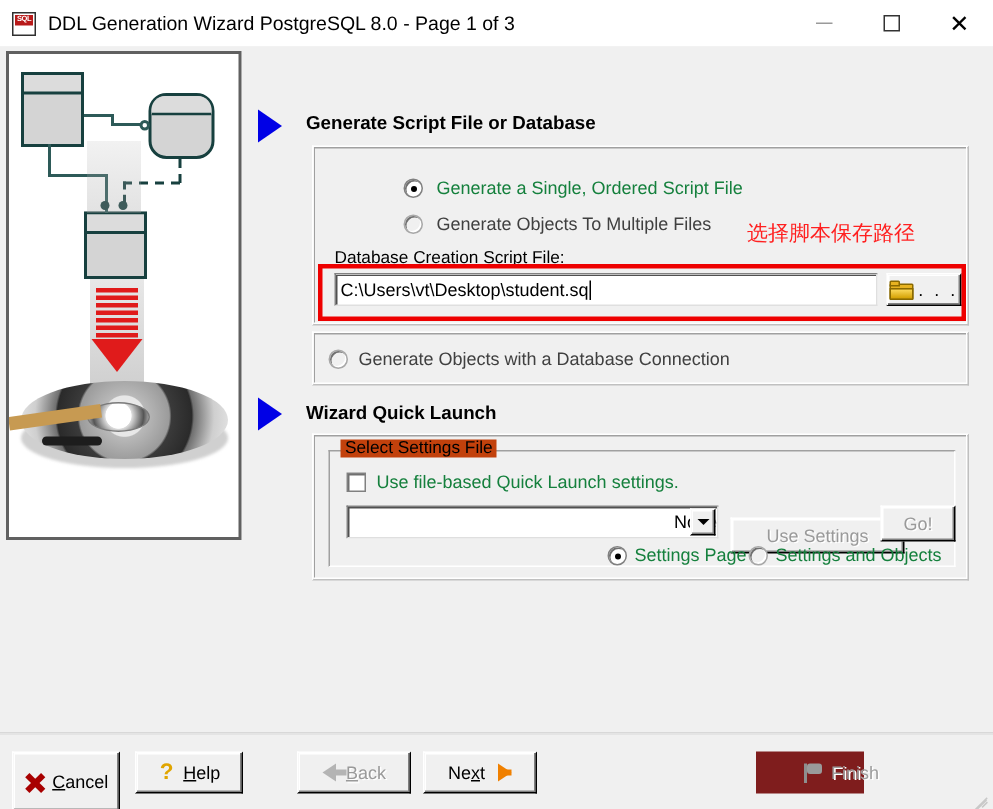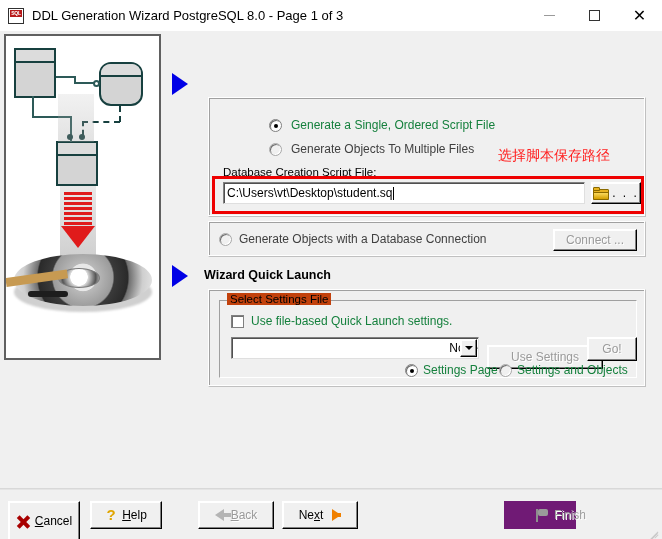--- a/index.html
+++ b/index.html
@@ -368,20 +368,21 @@
 
         <div class="disk disk-shadow" style="left:8px;top:236px;width:138px;height:40px;"></div>
         <div class="disk disk-base" style="left:8px;top:218px;width:138px;height:52px;"></div>
         <div class="disk disk-hub" style="left:52px;top:232px;width:42px;height:20px;"></div>
         <div class="arm" style="left:0px;top:242px;width:62px;height:9px;transform:rotate(-8deg);transform-origin:0 50%;"></div>
         <div class="arm2" style="left:22px;top:255px;width:40px;height:6px;border-radius:3px;"></div>
       </div>
     </div>
 
     <div class="marker" style="left:172px;top:42px;"></div>
+    <div class="sectitle" style="left:204px;top:44px;">Generate Script File or Database</div>
 
     <div class="panel" style="left:208px;top:66px;width:438px;height:120px;">
 
 
       <div class="radio on" style="left:60px;top:21px;"></div>
       <div class="radio-lbl" style="left:82px;top:20px;">Generate a Single, Ordered Script File</div>
 
       <div class="radio dis" style="left:60px;top:45px;"></div>
       <div class="radio-lbl dis" style="left:82px;top:44px;">Generate Objects To Multiple Files</div>
 
@@ -398,21 +399,20 @@
             <span class="tab"></span>
             <span class="front"></span>
         </span>
         <span class="dots">. . .</span>
       </div>
     </div>
 
     <div class="panel" style="left:208px;top:190px;width:438px;height:36px;">
       <div class="radio dis" style="left:10px;top:11px;"></div>
       <div class="radio-lbl dis" style="left:30px;top:10px;">Generate Objects with a Database Connection</div>
-      <div class="btn dis" style="left:344px;top:7px;width:84px;height:22px;">Connect ...</div>
     </div>
 
     <div class="marker" style="left:172px;top:234px;"></div>
     <div class="sectitle" style="left:204px;top:237px;">Wizard Quick Launch</div>
 
     <div class="panel" style="left:208px;top:258px;width:438px;height:98px;">
       <div class="groupbox" style="left:10px;top:10px;width:418px;height:78px;"></div>
       <div class="groupbox-lbl" style="left:18px;top:3px;">Select Settings File</div>
 
       <div class="checkbox" style="left:22px;top:25px;"></div>
@@ -458,21 +458,21 @@
     <div class="btn dis" style="left:198px;top:12px;width:76px;height:28px;gap:7px;">
       <span class="arrow-l"></span>
       <span><span class="u">B</span>ack</span>
     </div>
 
     <div class="btn" style="left:282px;top:12px;width:76px;height:28px;gap:9px;align-items:center;">
       <span>Ne<span class="u">x</span>t</span>
       <span class="arrow-r"></span>
     </div>
 
-    <div class="btn dis" style="left:504px;top:12px;width:72px;height:28px;background:#701a75;border:none;box-shadow:none;color:#9e9e9e;padding-left:40px;">
+    <div class="btn dis" style="left:504px;top:12px;width:72px;height:28px;background:#7f1d1d;border:none;box-shadow:none;color:#9e9e9e;padding-left:40px;">
       <span class="flag-ico">
           <s></s>
           <b></b>
         </span>
       <span>Finish</span>
     </div>
 
     <div class="resize-grip">
       <i style="left:8px;top:12px;width:5px;transform:rotate(-45deg);"></i>
       <i style="left:4px;top:12px;width:9px;transform:rotate(-45deg);"></i>

